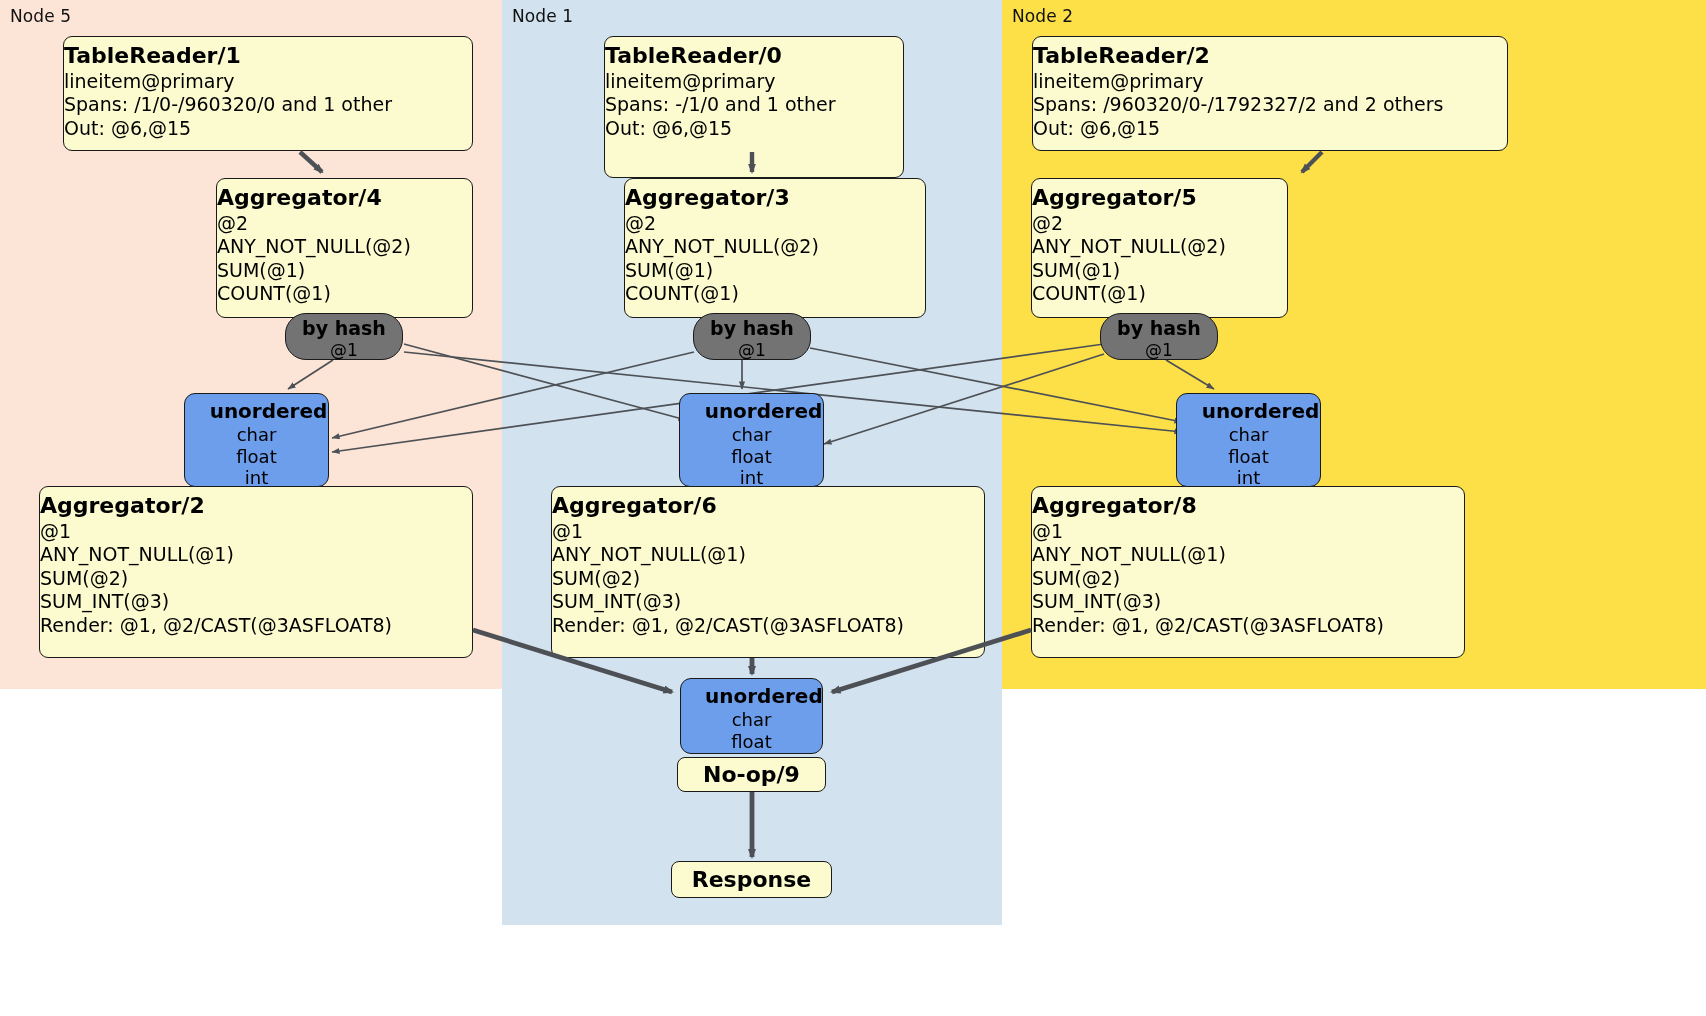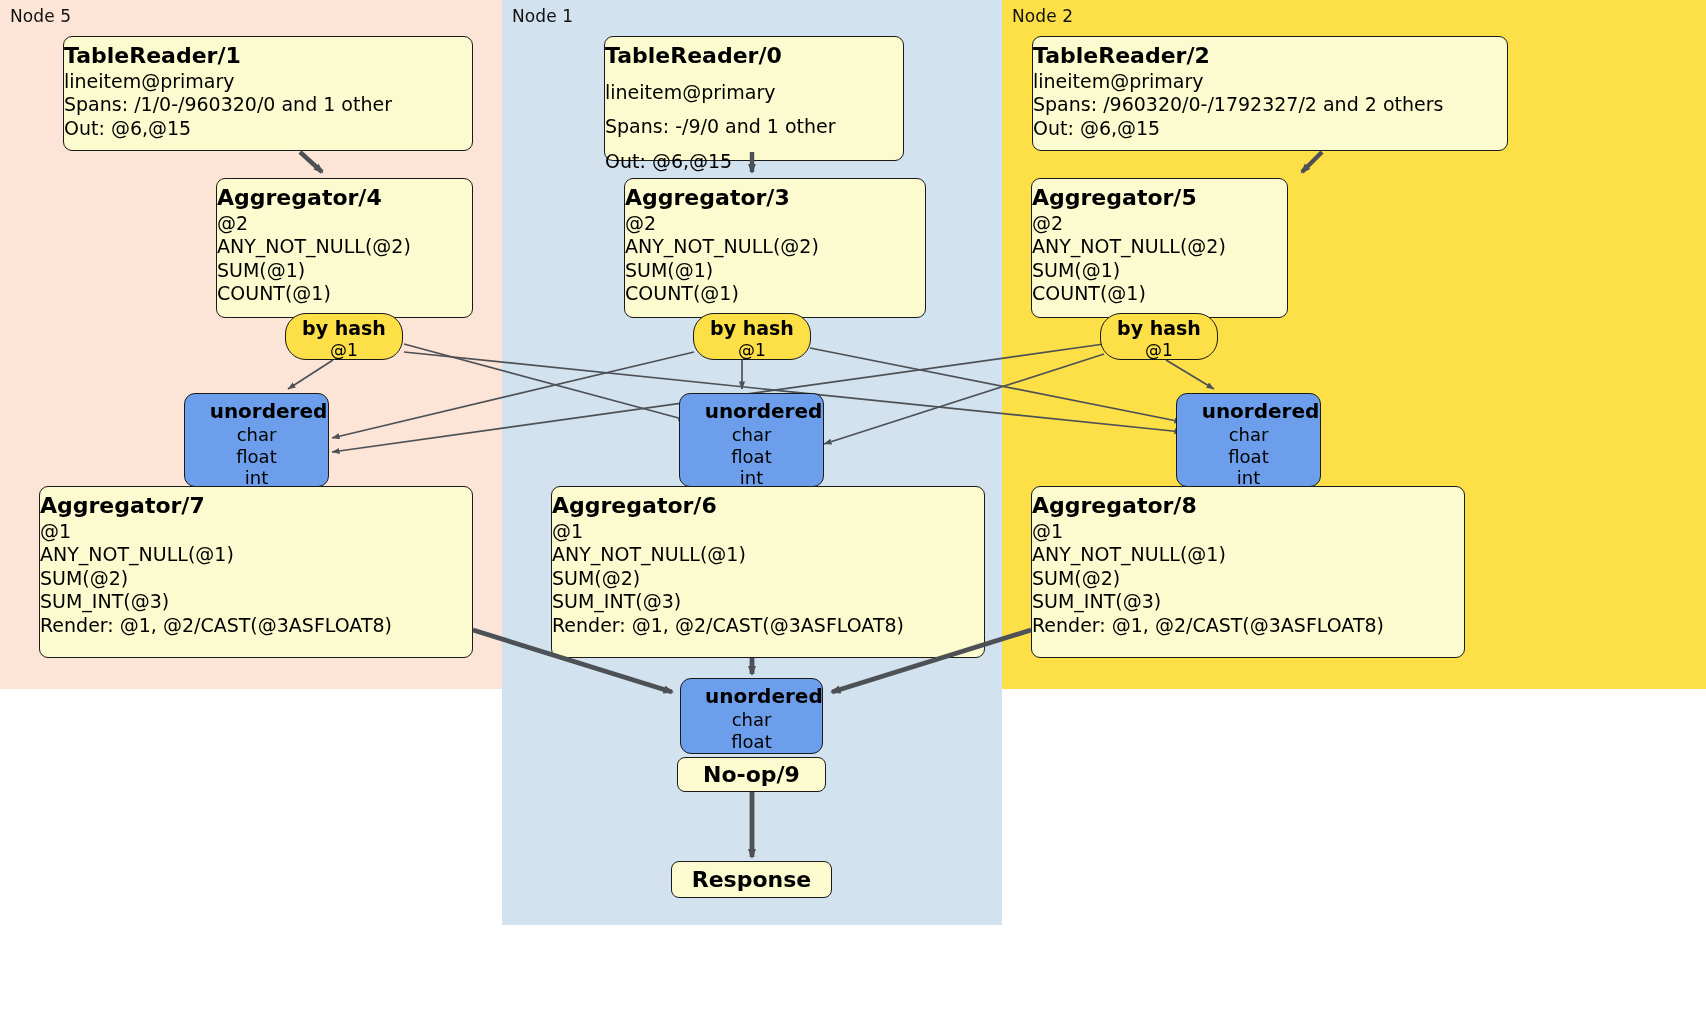--- a/index.html
+++ b/index.html
@@ -35,21 +35,21 @@
   .pill{
     position:absolute;box-sizing:border-box;
     background:#fbfbcf;border:1.6px solid #1a1a1a;border-radius:8px;
     display:flex;align-items:center;justify-content:center;
     font-size:22px;font-weight:bold;color:#000;
   }
 
   
   .router{
     position:absolute;box-sizing:border-box;
-    background:#fde047;border:1.5px solid #1a1a1a;border-radius:21px;
+    background:#737373;border:1.5px solid #1a1a1a;border-radius:21px;
     text-align:center;color:#000;padding-top:3px;
     z-index:6;
   }
   .router .ttl{font-size:19px;font-weight:bold;line-height:1.2;}
   .router .ln{font-size:17px;line-height:1.2;}
 
   
   .sync{
     position:absolute;box-sizing:border-box;
     background:#6d9eeb;border:1.5px solid #1a1a1a;border-radius:11px;
@@ -118,32 +118,32 @@
   </div>
 
   <div class="sync" style="left:184px;top:393px;width:145px;height:94px;">
     <div class="ttl">unordered</div>
     <div class="ln">char</div>
     <div class="ln">float</div>
     <div class="ln">int</div>
   </div>
 
   <div class="proc" style="left:39px;top:486px;width:434px;height:172px;">
-    <div class="ttl">Aggregator/7</div>
+    <div class="ttl">Aggregator/2</div>
     <div class="ln">@1</div>
     <div class="ln">ANY_NOT_NULL(@1)</div>
     <div class="ln">SUM(@2)</div>
     <div class="ln">SUM_INT(@3)</div>
     <div class="ln">Render: @1, @2/CAST(@3ASFLOAT8)</div>
   </div>
 
-  <div class="proc" style="left:604px;top:36px;width:300px;height:125px;gap:11px;">
+  <div class="proc" style="left:604px;top:36px;width:300px;height:142px;">
     <div class="ttl">TableReader/0</div>
     <div class="ln">lineitem@primary</div>
-    <div class="ln">Spans: -/9/0 and 1 other</div>
+    <div class="ln">Spans: -/1/0 and 1 other</div>
     <div class="ln">Out: @6,@15</div>
   </div>
 
   <div class="proc" style="left:624px;top:178px;width:302px;height:140px;">
     <div class="ttl">Aggregator/3</div>
     <div class="ln">@2</div>
     <div class="ln">ANY_NOT_NULL(@2)</div>
     <div class="ln">SUM(@1)</div>
     <div class="ln">COUNT(@1)</div>
   </div>

